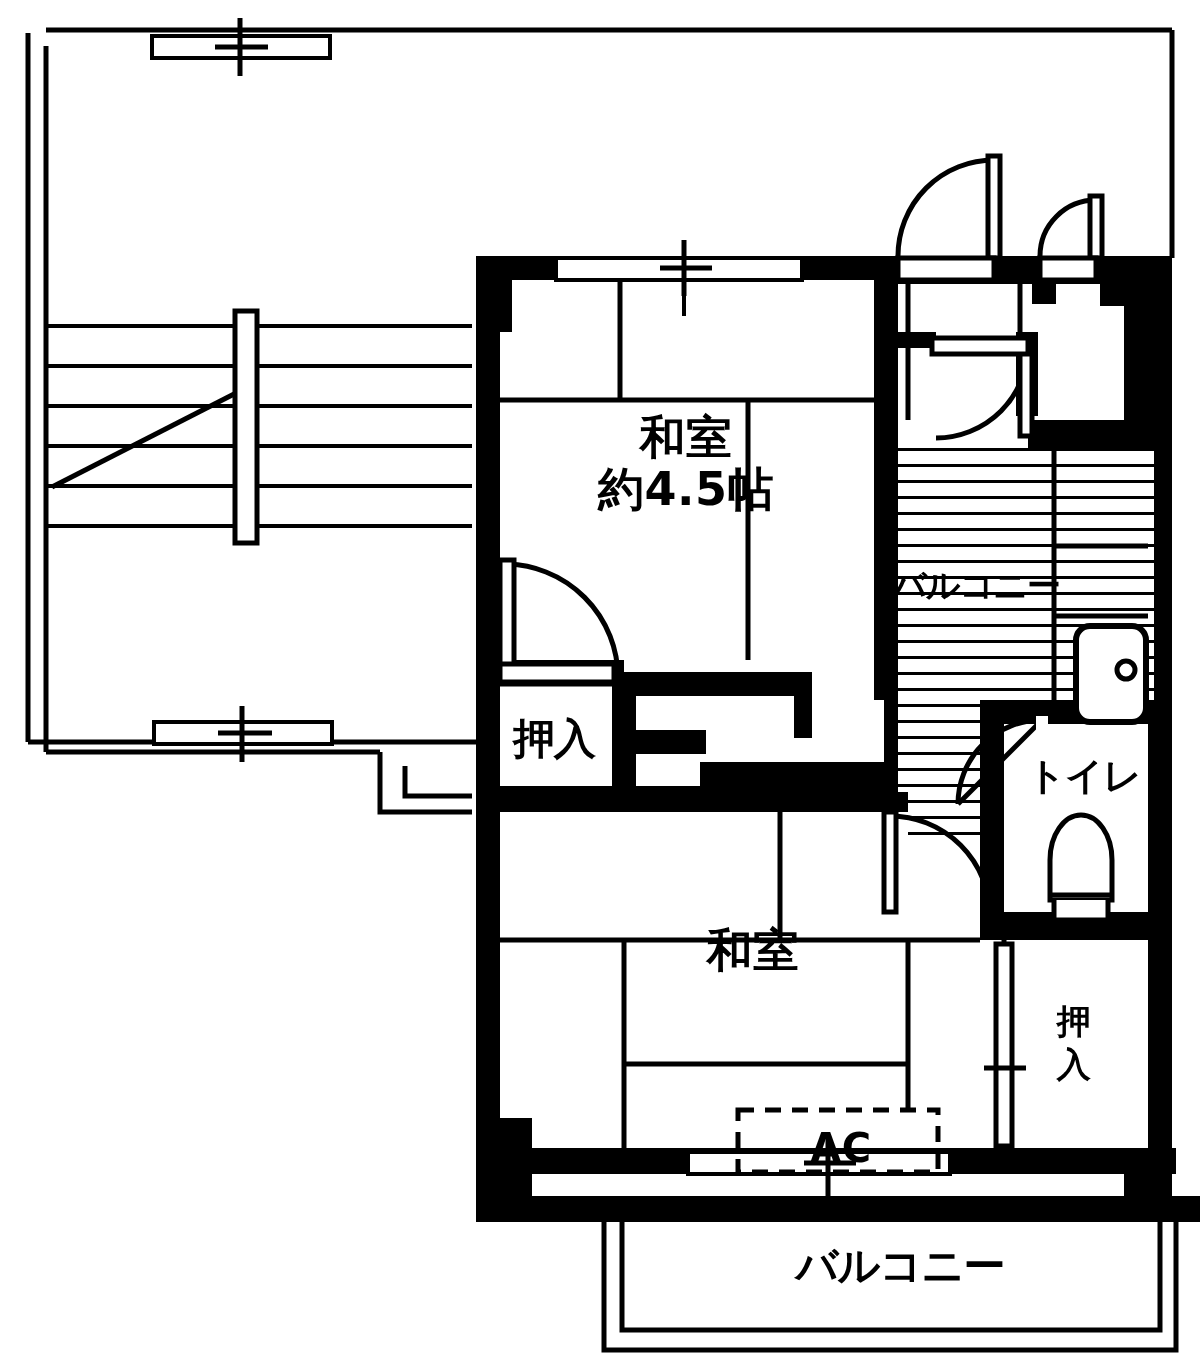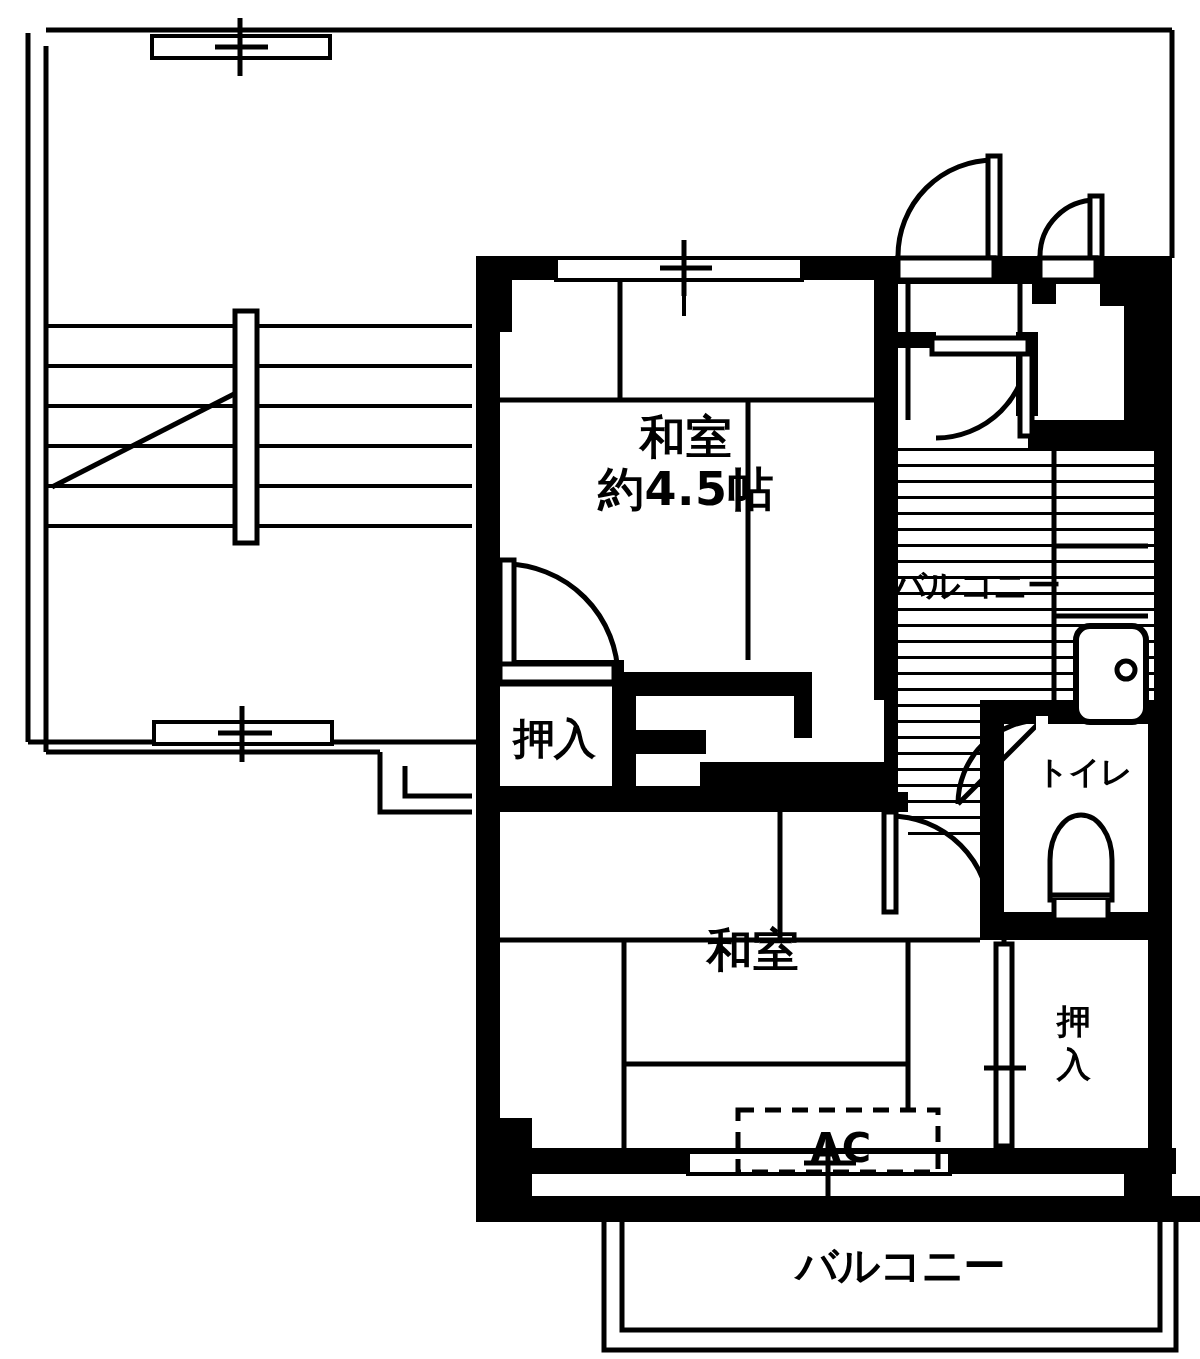--- a/index.html
+++ b/index.html
@@ -12,21 +12,21 @@
     color:#000000;
     font-weight:700;
     white-space:nowrap;
     line-height:1.12;
     text-align:center;
     letter-spacing:0.5px;
   }
   .lbl-washitsu1{left:556px;top:412px;width:260px;font-size:46px;}
   .lbl-washitsu2{left:608px;top:925px;width:290px;font-size:46px;}
   .lbl-kitchen{left:876px;top:566px;width:200px;font-size:34px;letter-spacing:-1px;}
-  .lbl-toilet{left:1004px;top:755px;width:160px;font-size:32px;letter-spacing:-1px;}
+  .lbl-toilet{left:1004px;top:755px;width:160px;font-size:38px;letter-spacing:-1px;}
   .lbl-oshiire1{left:492px;top:715px;width:124px;font-size:42px;letter-spacing:-1px;}
   .lbl-oshiire2{left:1046px;top:1000px;width:56px;font-size:34px;line-height:1.25;}
   .lbl-ac{left:756px;top:1126px;width:170px;font-size:40px;}
   .lbl-balcony{left:730px;top:1242px;width:340px;font-size:42px;letter-spacing:-1px;}
   .lbl-line{display:block;}
 </style>
 </head>
 <body>
 
 <div id="plan-root">

